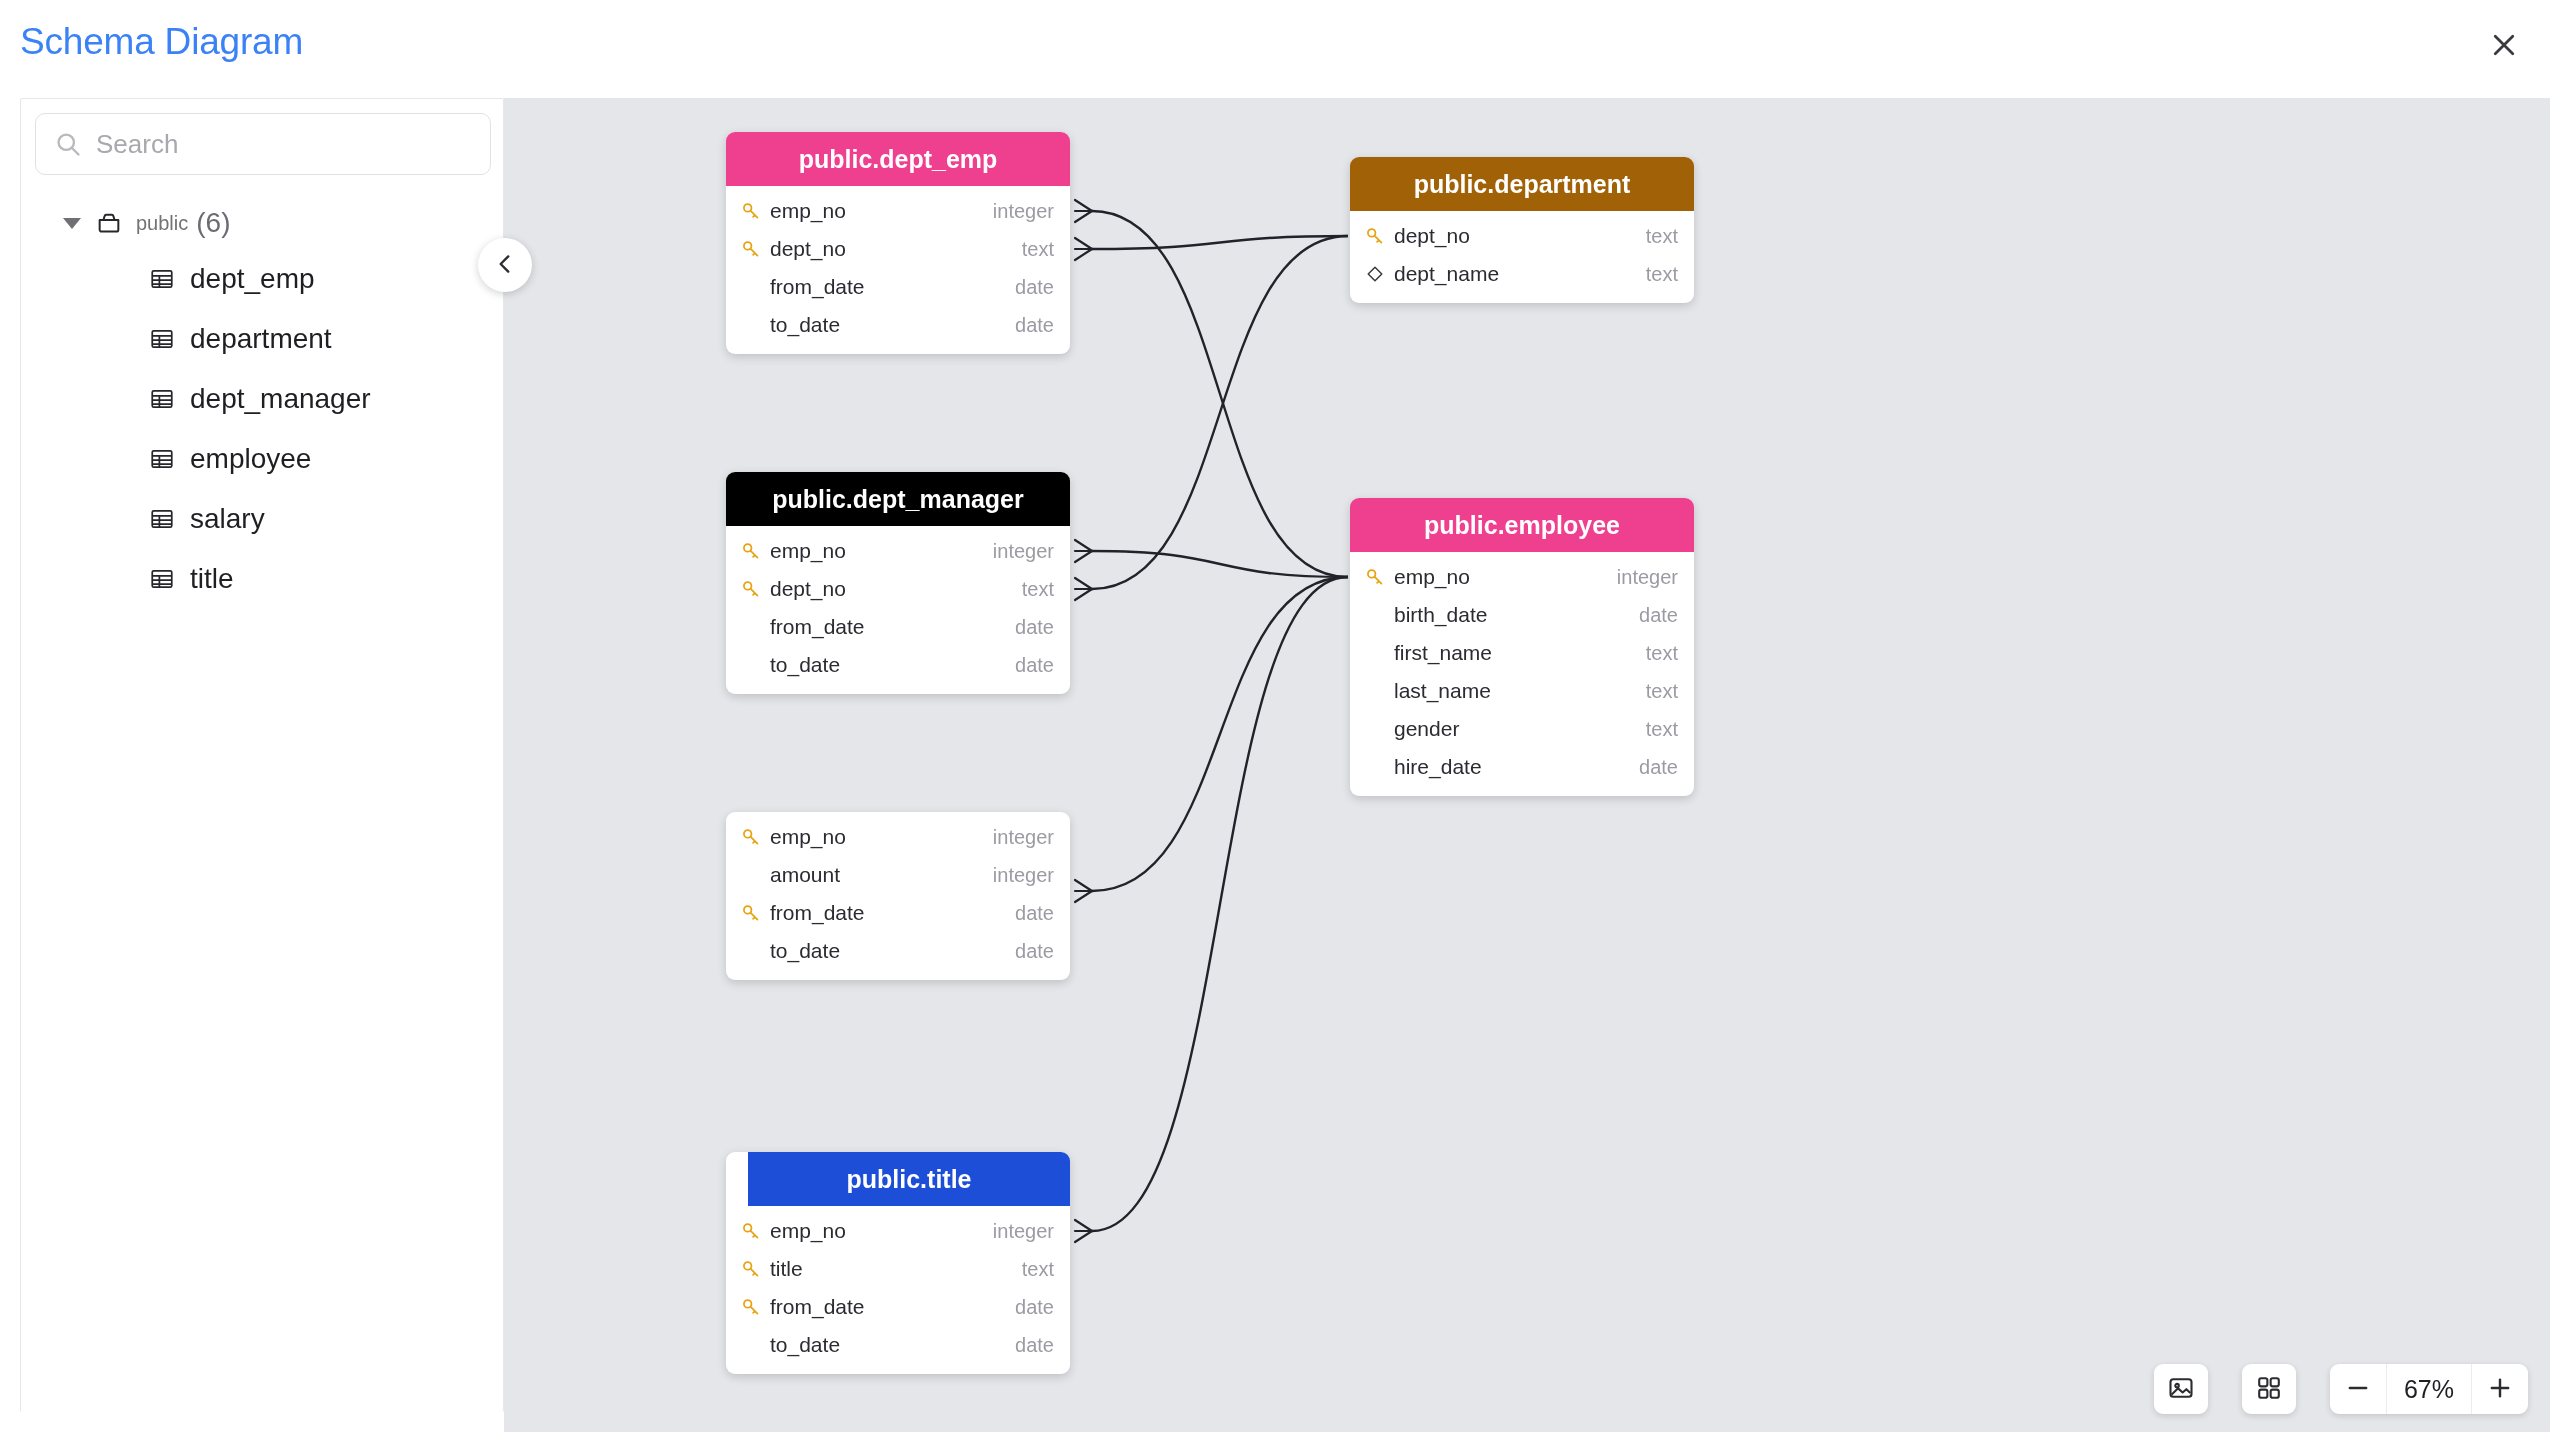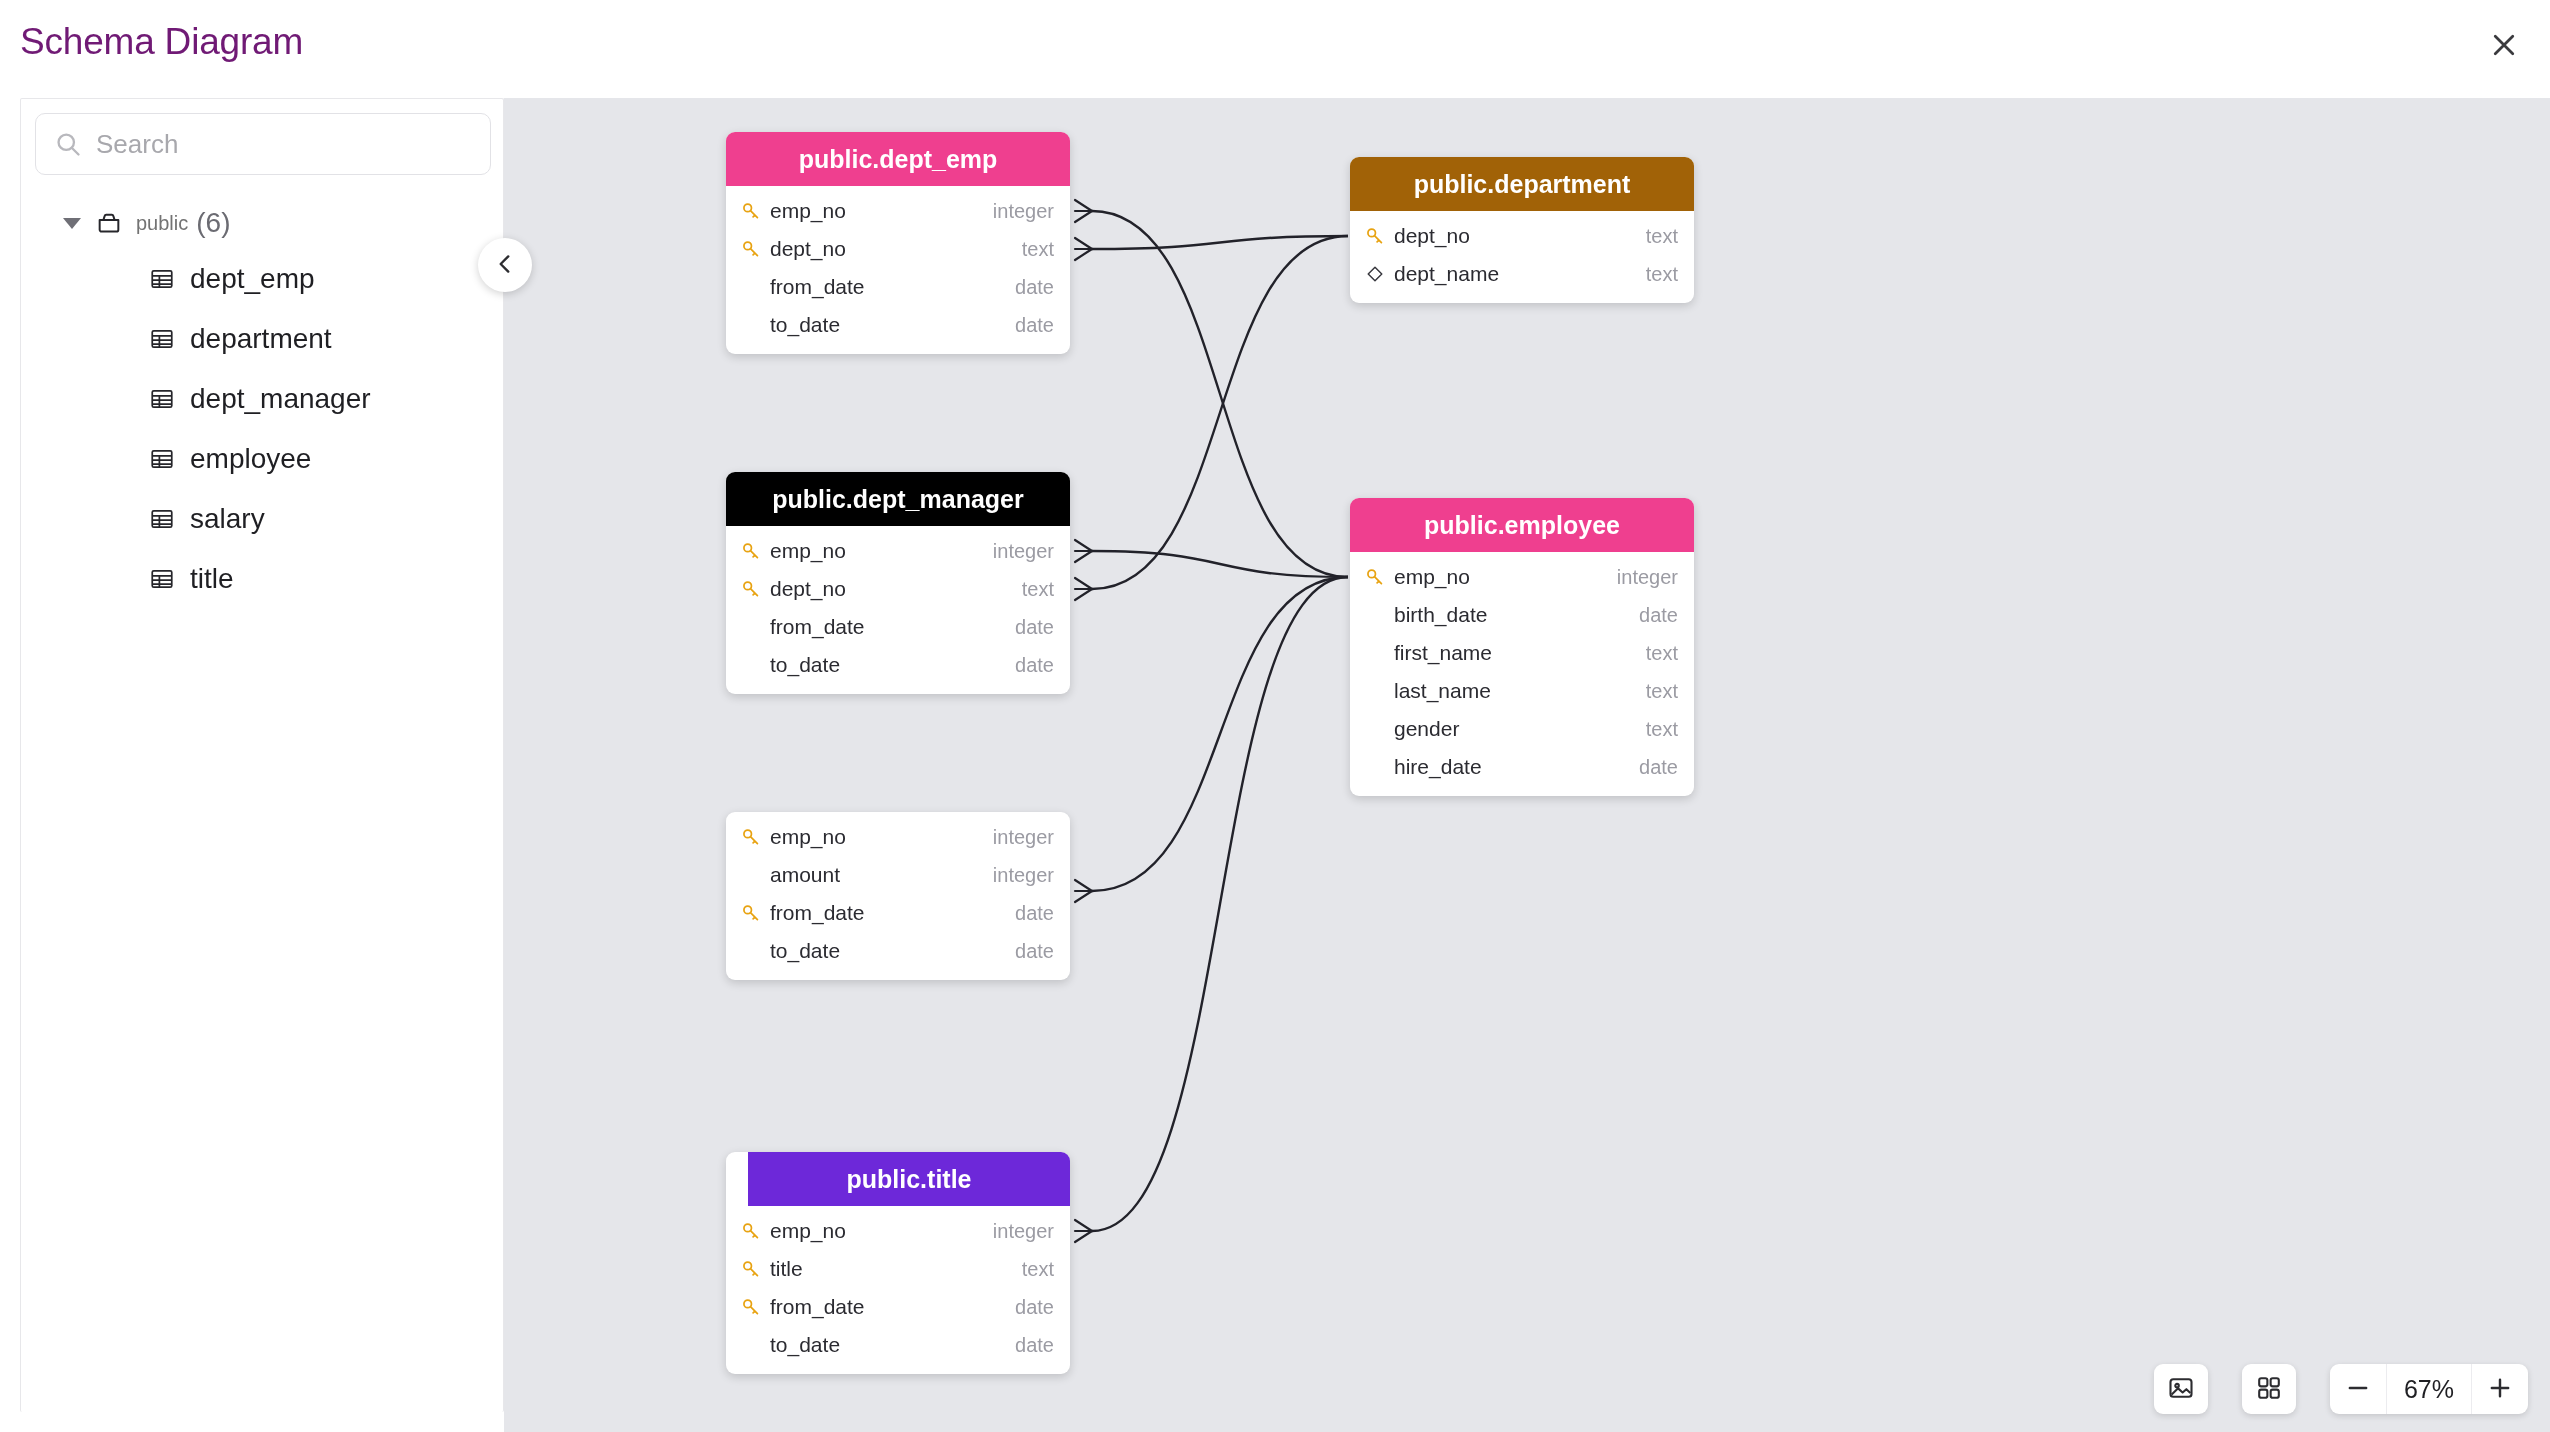--- a/index.html
+++ b/index.html
@@ -11,21 +11,21 @@
   }
   #app { position: relative; width: 2550px; height: 1432px; }
 
   
   .header {
     position: absolute; left: 0; top: 0; width: 2550px; height: 92px;
     background: #ffffff;
   }
   .header-title {
     position: absolute; left: 20px; top: 21px;
-    font-size: 37px; color: #701a75; letter-spacing: -0.2px;
+    font-size: 37px; color: #3b82f6; letter-spacing: -0.2px;
   }
   .close-btn {
     position: absolute; right: 18px; top: 18px;
     width: 56px; height: 56px; border: none; background: transparent;
     cursor: pointer; display: flex; align-items: center; justify-content: center;
   }
   .close-btn svg { width: 30px; height: 30px; }
 
   
   .sidebar {
@@ -414,21 +414,21 @@
               <span class="field-type">date</span>
             </div>
             <div class="field">
               <span class="field-icon blank"></span>
               <span class="field-name">to_date</span>
               <span class="field-type">date</span>
             </div>
           </div>
         </div>
         <div class="node" style="left: 222px; top: 1054px;">
-          <div class="node-header" style="background: #6d28d9; margin-left: 22px;">public.title</div>
+          <div class="node-header" style="background: #1d4ed8; margin-left: 22px;">public.title</div>
           <div class="node-body">
             <div class="field">
               <span class="field-icon"><svg viewBox="0 0 24 24" fill="none" stroke="#e8a312" stroke-width="1.9" stroke-linecap="round">
     <circle cx="8.4" cy="8.6" r="4.1"></circle>
                   <path d="M11.4 11.6 L19 19.2 M16.2 16.4 L14.3 18.3"></path>
                 </svg></span>
               <span class="field-name">emp_no</span>
               <span class="field-type">integer</span>
             </div>
             <div class="field">

